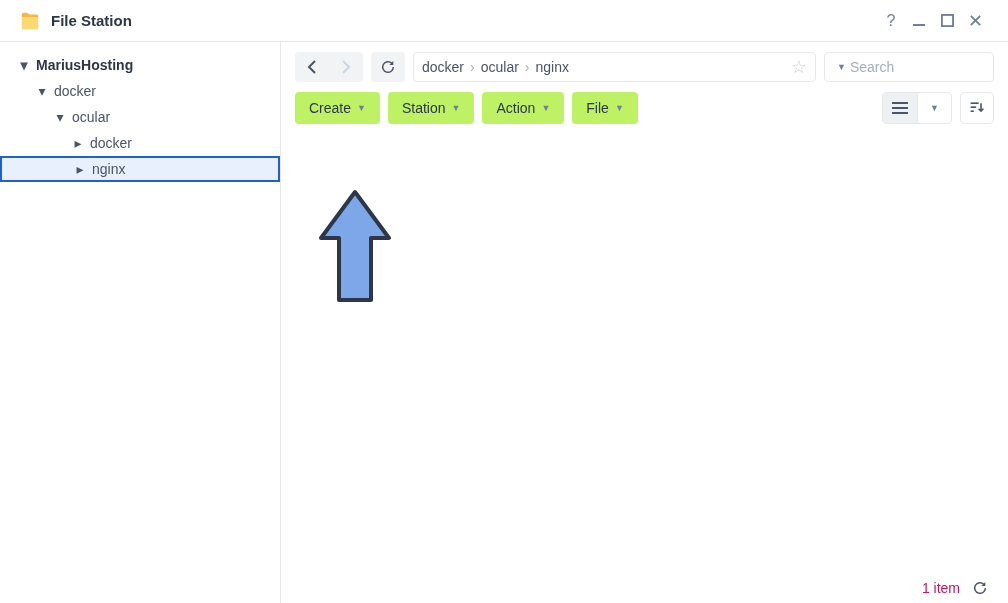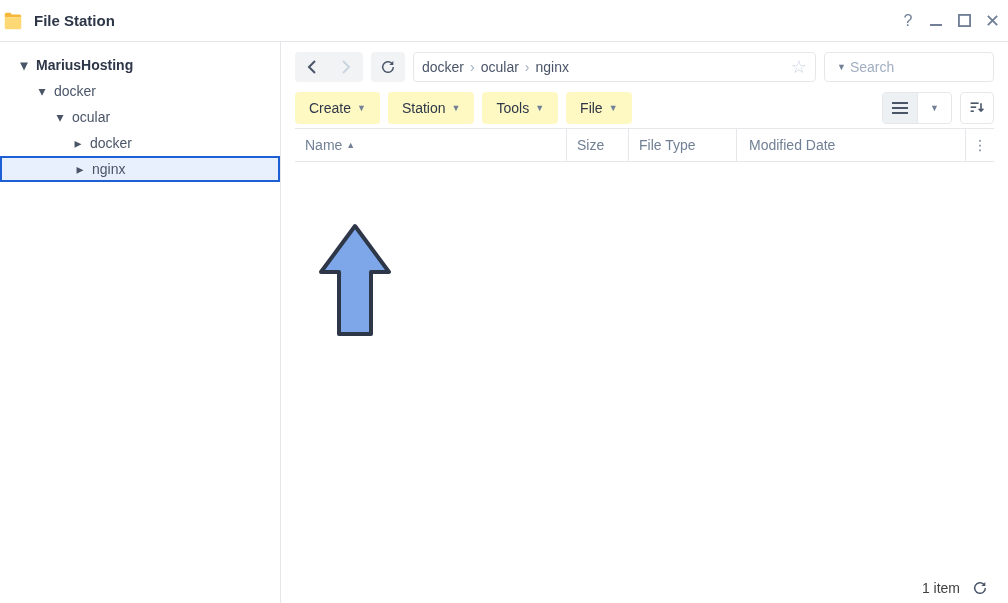--- a/index.html
+++ b/index.html
@@ -9,21 +9,21 @@
       color: #4a5568;
       background: #fff;
       width: 1008px;
       height: 603px;
       overflow: hidden;
     }
     .titlebar {
       height: 42px;
       display: flex;
       align-items: center;
-      padding: 0 2px;
+      padding: 0 19px;
       border-bottom: 1px solid #e5e7eb;
     }
     .titlebar .app-icon {
       width: 22px; height: 22px;
       margin-right: 10px;
     }
     .titlebar .title {
       font-size: 15px;
       font-weight: 700;
       color: #2d3748;
@@ -132,21 +132,21 @@
     .search-box input::placeholder { color: #a0aec0; }
     .toolbar2 {
       display: flex;
       align-items: center;
       gap: 8px;
       margin-bottom: 4px;
     }
     .btn {
       height: 32px;
       padding: 0 14px;
-      background: #fef9c3;
+      background: #bef264;
       border-radius: 4px;
       display: flex; align-items: center;
       font-size: 14px;
       color: #2d3748;
       cursor: pointer;
       gap: 6px;
     }
     .caret-down-sm { font-size: 9px; color: #718096; }
     .view-group { margin-left: auto; display: flex; gap: 8px; }
     .view-dual {
@@ -193,21 +193,21 @@
       position: absolute;
       left: 20px;
       top: 60px;
     }
     .status {
       height: 30px;
       display: flex; align-items: center; justify-content: flex-end;
       gap: 12px;
       padding-right: 6px;
       font-size: 14px;
-      color: #404040;
+      color: #be185d;
     }
     .refresh-bottom { cursor: pointer; color: #4a5568; display: flex; align-items: center;}
   </style>
 </head>
 <body>
 
 <div class="titlebar">
   <span class="app-icon">
     <svg viewBox="0 0 24 24" width="22" height="22">
         <path fill="#f6b73c" d="M3 5a2 2 0 0 1 2-2h4l2 2h8a2 2 0 0 1 2 2v1H3z"></path>
@@ -298,21 +298,21 @@
     <div class="toolbar2">
       <div class="btn">
         <span>Create</span>
         <span class="caret-down-sm">▼</span>
       </div>
       <div class="btn">
         <span>Station</span>
         <span class="caret-down-sm">▼</span>
       </div>
       <div class="btn">
-        <span>Tools</span>
+        <span>Action</span>
         <span class="caret-down-sm">▼</span>
       </div>
       <div class="btn">
         <span>File</span>
         <span class="caret-down-sm">▼</span>
       </div>
       <div class="view-group">
         <div class="view-dual">
           <div class="view-seg active">
             <svg width="16" height="14" viewBox="0 0 16 14">
@@ -331,36 +331,20 @@
                 <rect x="2" y="3" width="10" height="2" fill="#4a5568"></rect>
                 <rect x="2" y="8" width="7" height="2" fill="#4a5568"></rect>
                 <rect x="2" y="13" width="4" height="2" fill="#4a5568"></rect>
                 <path d="M15 4v10M12 11l3 3 3-3" fill="none" stroke="#4a5568" stroke-width="2"></path>
               </svg>
           </div>
         </div>
       </div>
     </div>
 
-    <div class="table-head">
-      <div class="col-name">
-        <span>Name</span>
-        <span style="font-size:9px;">▲</span>
-      </div>
-      <div class="col-size">
-          <span>Size</span>
-        </div>
-      <div class="col-type">
-          <span>File Type</span>
-        </div>
-      <div class="col-date">
-          <span>Modified Date</span>
-        </div>
-      <div class="col-menu">⋮</div>
-    </div>
 
 
     <div class="body-area">
       <div class="big-arrow">
         <svg width="80" height="120" viewBox="0 0 80 120">
           <path d="M40 4 L74 50 L56 50 L56 112 L24 112 L24 50 L6 50 Z" fill="#7da7e8" stroke="#2d3748" stroke-width="4" stroke-linejoin="round"></path>
         </svg>
       </div>
     </div>
 

